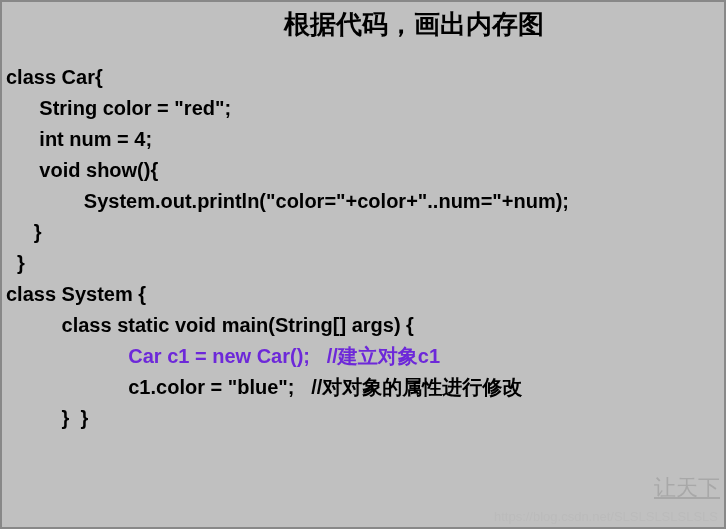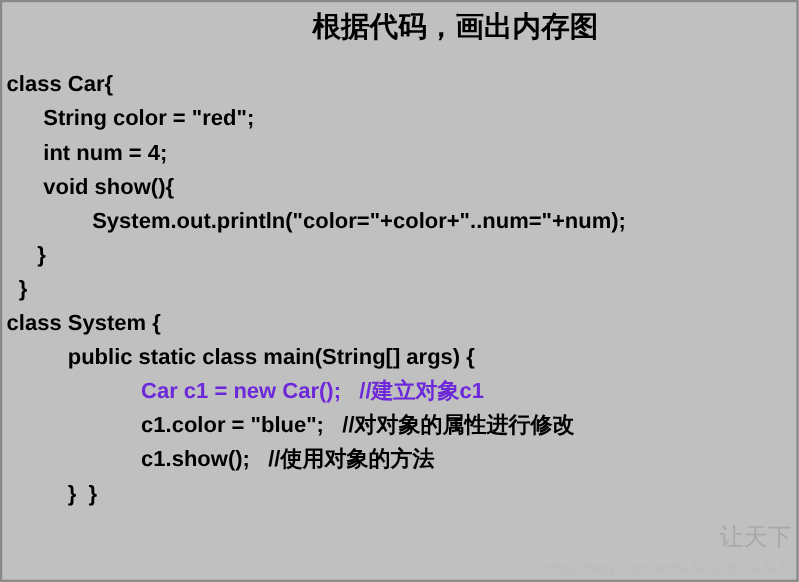--- a/index.html
+++ b/index.html
@@ -38,20 +38,21 @@
     }
     .watermark {
       position: absolute;
       right: 4px;
       bottom: 24px;
       color: #999;
       font-family: "KaiTi", "STKaiti", serif;
       font-size: 22px;
       opacity: 0.6;
       font-weight: normal;
+      text-decoration: underline;
     }
     .url {
       position: absolute;
       right: 6px;
       bottom: 3px;
       color: #bbb;
       font-size: 13px;
       font-weight: normal;
       font-family: Arial, sans-serif;
     }
@@ -62,21 +63,20 @@
 <div class="content">
   <div class="title">根据代码，画出内存图</div>
   <div class="line">class Car{</div>
   <div class="line">      String color = "red";</div>
   <div class="line">      int num = 4;</div>
   <div class="line">      void show(){</div>
   <div class="line">              System.out.println("color="+color+"..num="+num);</div>
   <div class="line">     }</div>
   <div class="line">  }</div>
   <div class="line">class System {</div>
-  <div class="line">          public static class main(String[] args) {</div>
+  <div class="line">          class static void main(String[] args) {</div>
   <div class="line red">                      Car c1 = new Car();   //建立对象c1</div>
   <div class="line"><span>                      </span><span>c1.color = "blue";   </span><span>//对对象的属性进行修改</span></div>
-  <div class="line"><span>                      </span><span>c1.show();   </span><span>//使用对象的方法</span></div>
   <div class="line">          }  }</div>
 </div>
 
 <div class="watermark">让天下</div>
 <div class="url">https://blog.csdn.net/SLSLSLSLSLSLS</div>
 
 </body></html>

